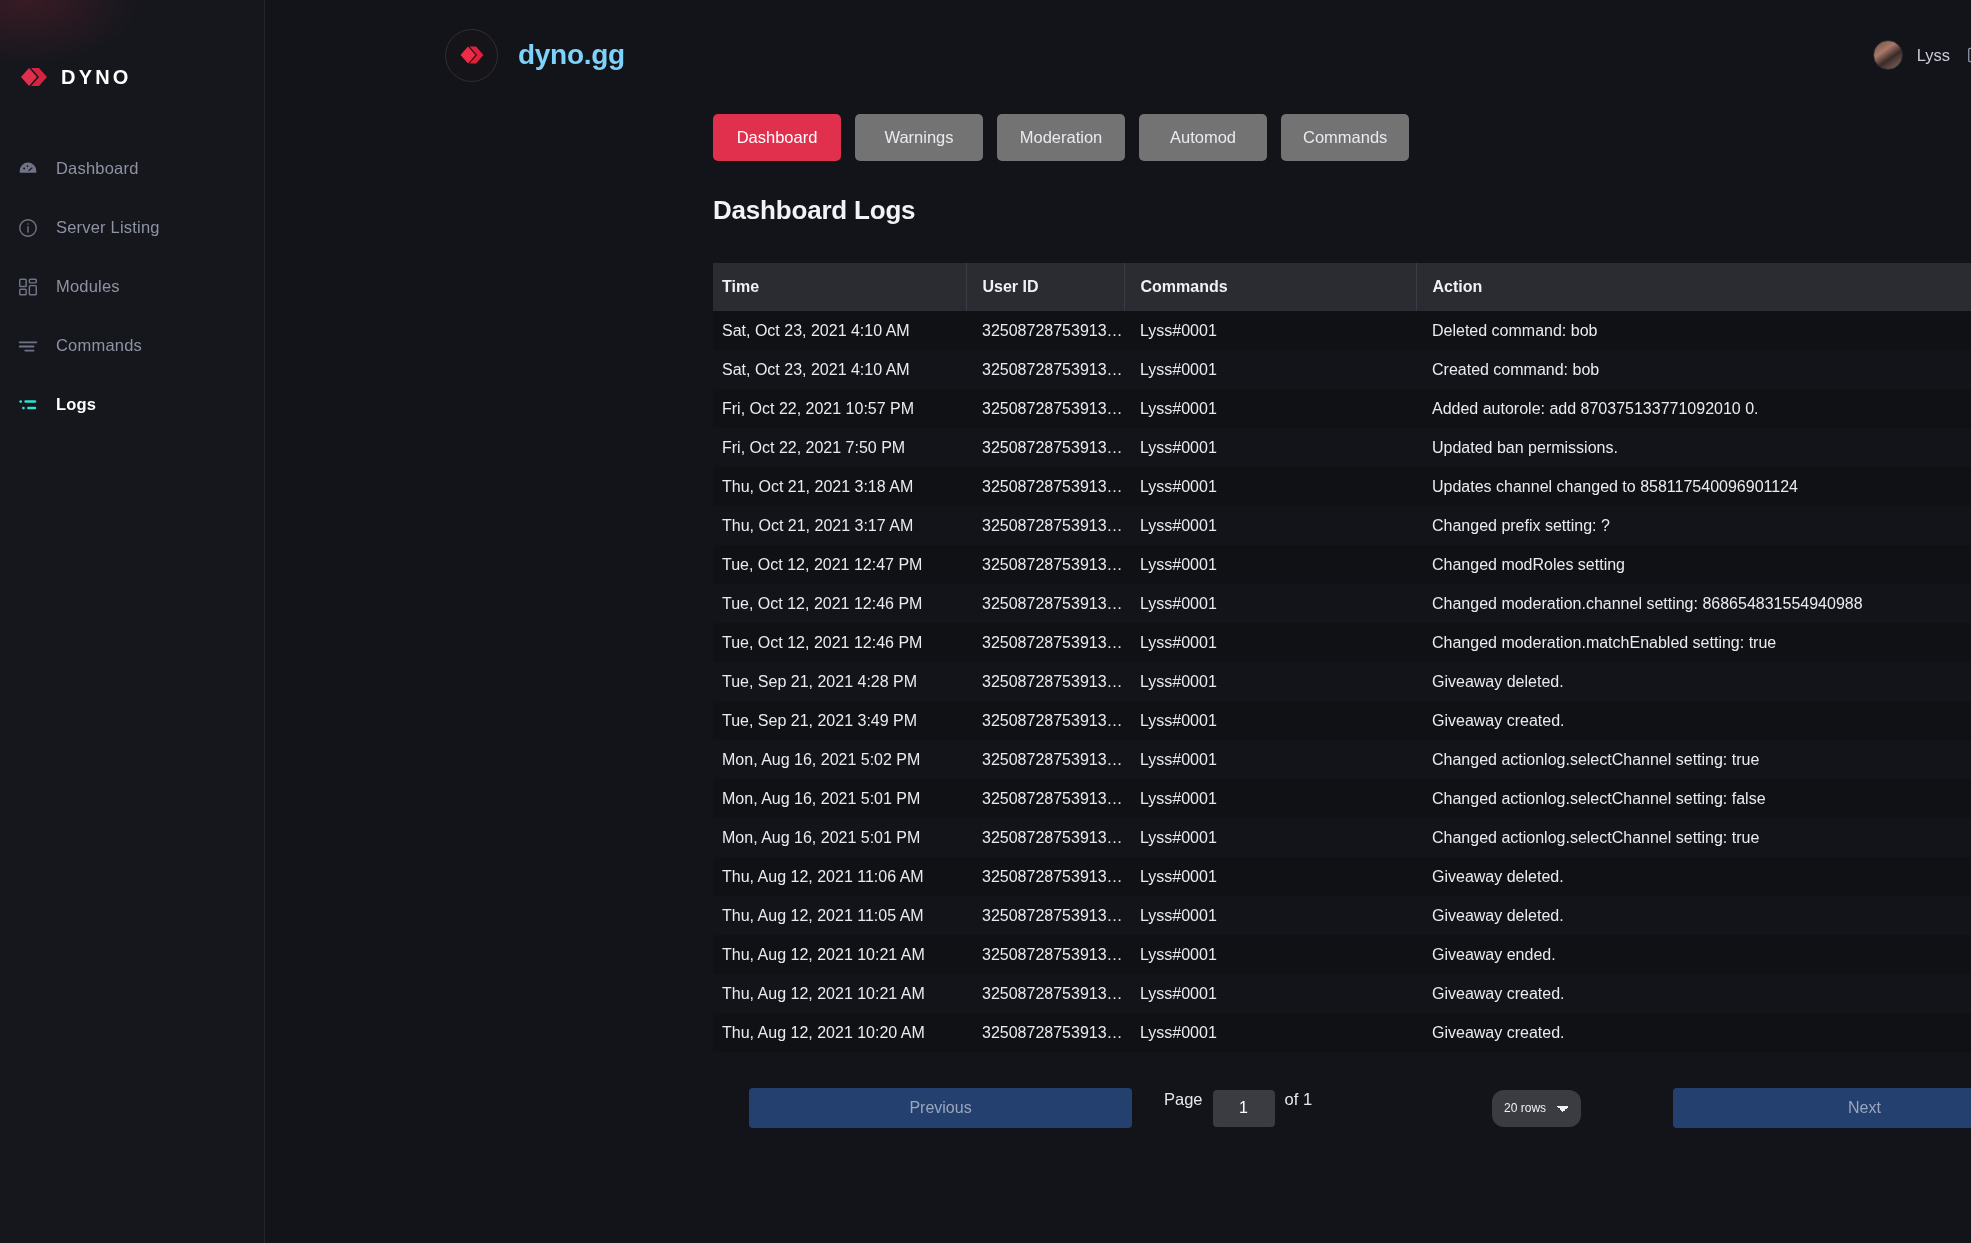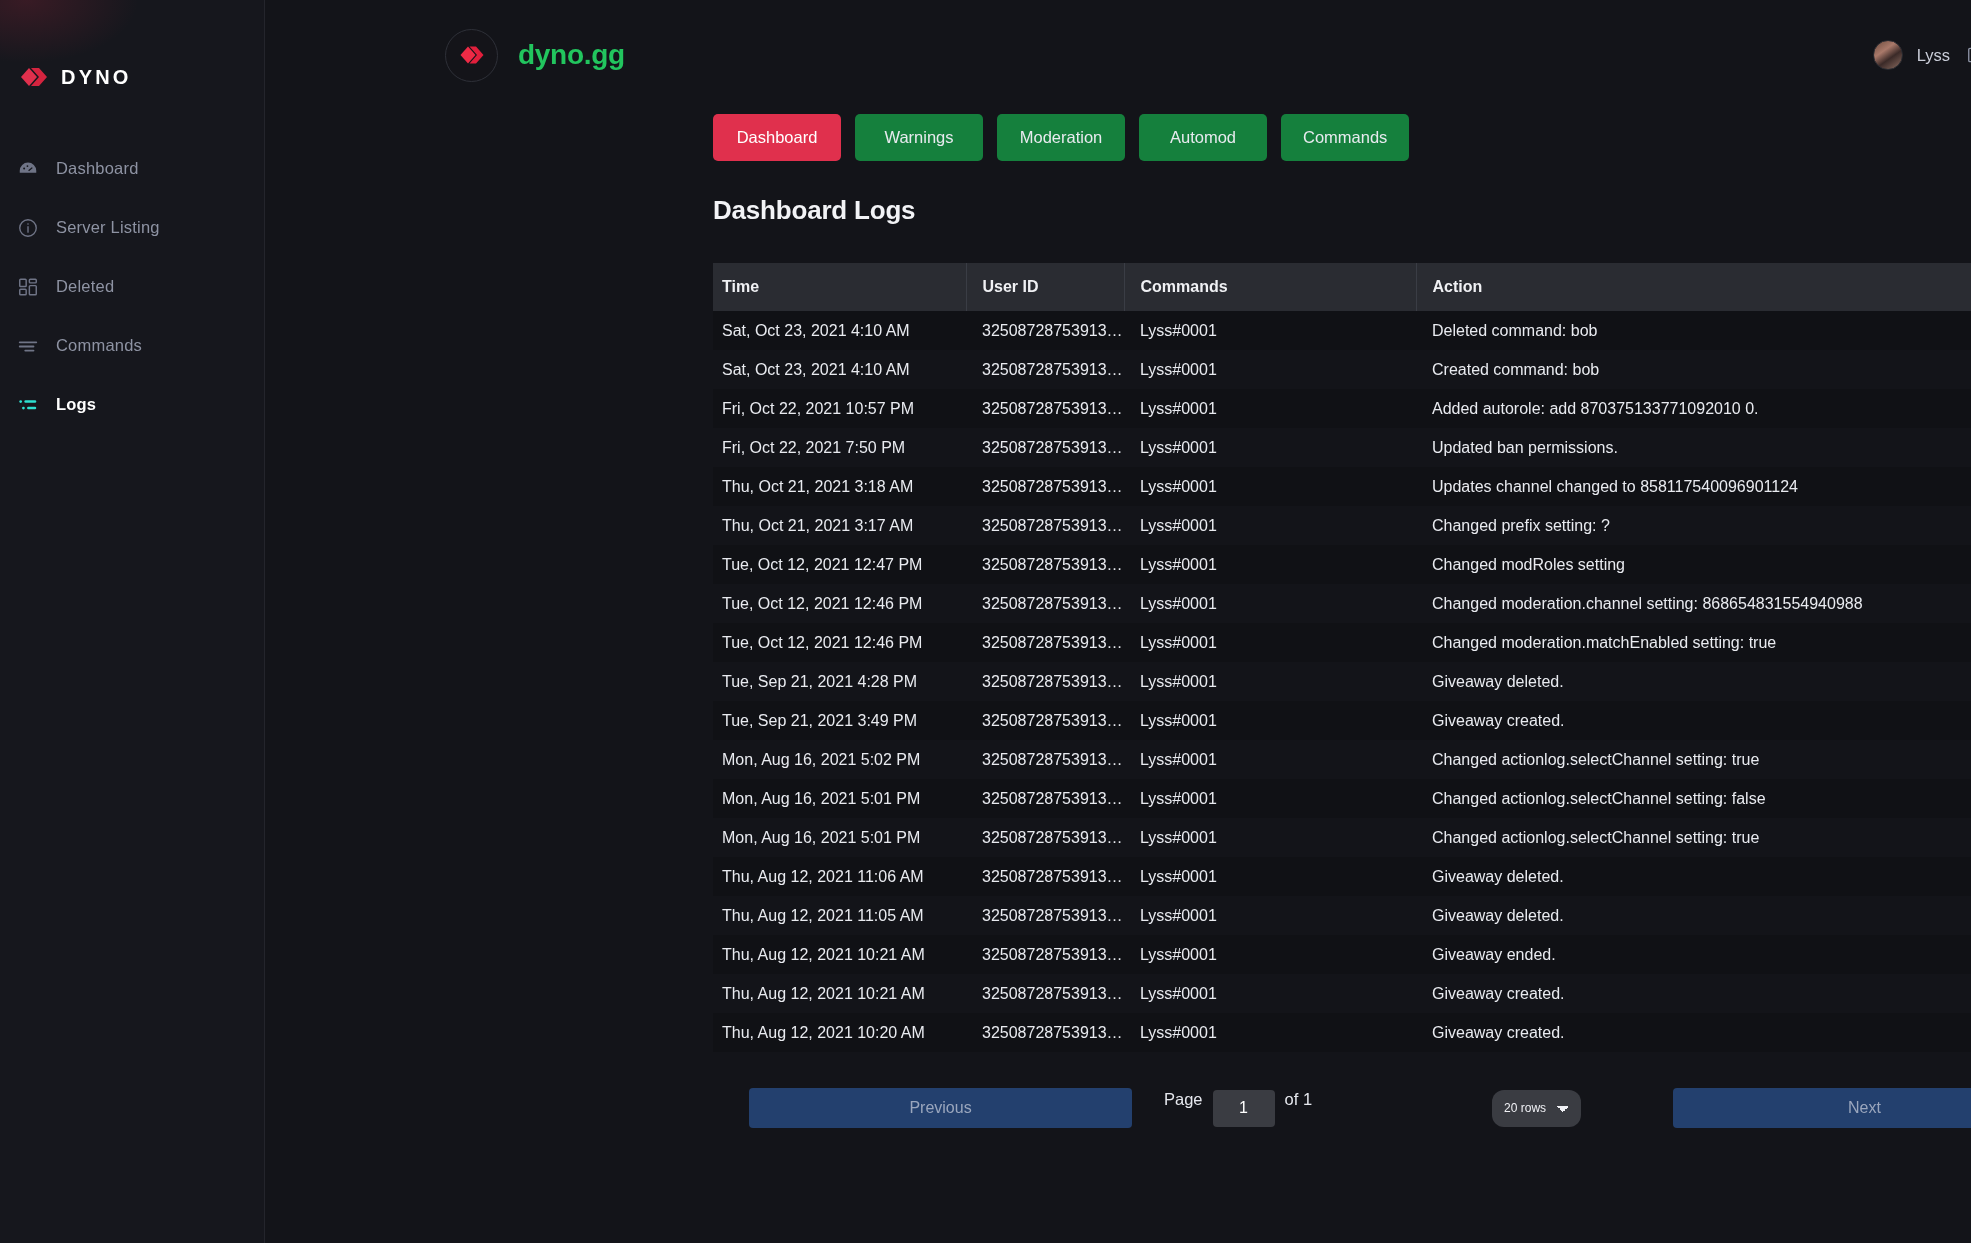--- a/index.html
+++ b/index.html
@@ -47,36 +47,36 @@
   .topbar {
     display: flex; align-items: center; justify-content: space-between;
     padding: 18px 70px 0 180px; height: 92px;
   }
   .server { display: flex; align-items: center; gap: 20px; }
   .server-avatar {
     width: 53px; height: 53px; border-radius: 50%;
     background: #141419; border: 1.5px solid #2e3038;
     display: flex; align-items: center; justify-content: center;
   }
-  .server-name { color: #22c55e; font-size: 28px; font-weight: 700; letter-spacing: -.3px; }
+  .server-name { color: #7dd3fc; font-size: 28px; font-weight: 700; letter-spacing: -.3px; }
   .userbox { display: flex; align-items: center; gap: 14px; }
   .user-avatar {
     width: 30px; height: 30px; border-radius: 50%; overflow: hidden;
     background: linear-gradient(145deg,#6b4a3c 0%,#a9796a 35%,#3b2a28 60%,#8e6f63 100%);
     border: 1px solid #2a2b31;
   }
   .user-name { color: #c9cdd8; font-size: 16.5px; }
   .logout-btn { width: 22px; height: 22px; cursor: pointer; display: flex; align-items: center; justify-content: center; }
 
   
   .tabs { display: flex; gap: 14px; padding: 22px 0 0 448px; }
   .tab {
     height: 47px; min-width: 128px; padding: 0 22px;
     display: flex; align-items: center; justify-content: center;
-    background: #15803d; color: #e8eaef; font-size: 16.5px;
+    background: #737373; color: #e8eaef; font-size: 16.5px;
     border: none; border-radius: 5px; cursor: pointer;
     font-family: "Liberation Sans", sans-serif;
   }
   .tab.active { background: #e0304d; color: #fff; }
 
   
   .content { padding: 34px 0 0 448px; }
   .page-title { color: #f2f3f6; font-size: 26px; font-weight: 700; letter-spacing: -.2px; }
 
   .table-wrap { margin-top: 37px; width: 1343px; }
@@ -175,21 +175,21 @@
 
       <div class="nav-item">
         <span class="nav-ico">
           <svg viewBox="0 0 24 24" width="22" height="22" fill="none" stroke="#6f7486" stroke-width="1.6">
             <rect x="3" y="3.5" width="7" height="8" rx="1"></rect>
             <rect x="13.5" y="3.5" width="7.5" height="4" rx="1"></rect>
             <rect x="3" y="14.5" width="7" height="6" rx="1"></rect>
             <rect x="13.5" y="10.5" width="7.5" height="10" rx="1"></rect>
           </svg>
         </span>
-        <span>Deleted</span>
+        <span>Modules</span>
       </div>
 
       <div class="nav-item">
         <span class="nav-ico">
           <svg viewBox="0 0 24 24" width="22" height="22" stroke="#6f7486" stroke-width="2" stroke-linecap="round">
             <path d="M3 8h18"></path>
               <path d="M3 12.5h15"></path>
               <path d="M9 17h9"></path>
           </svg>
         </span>

